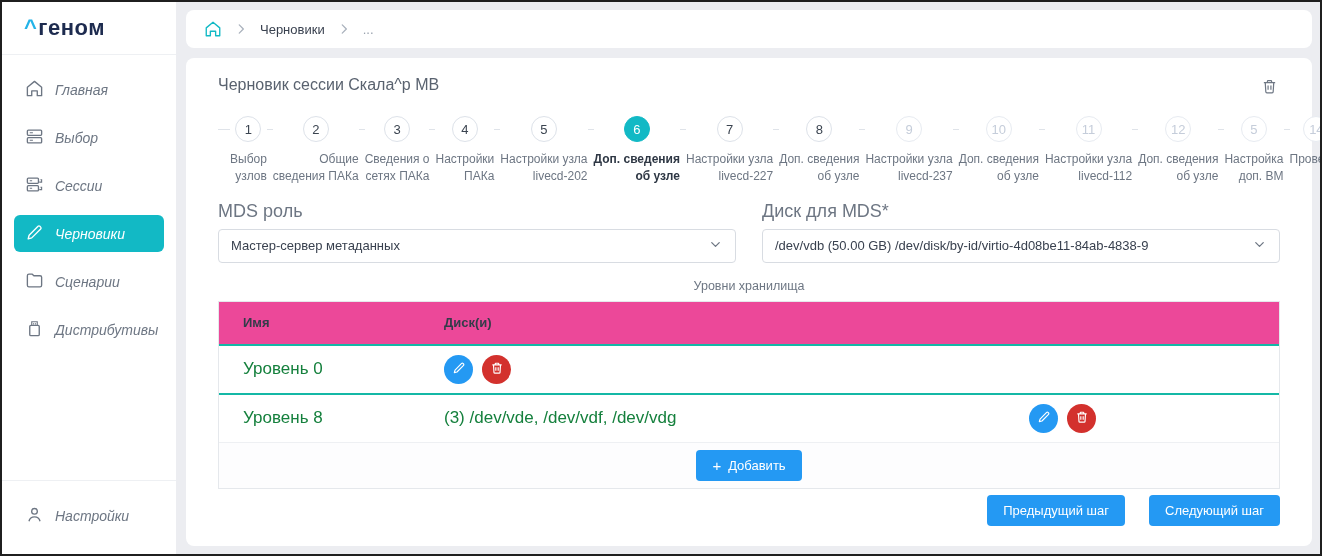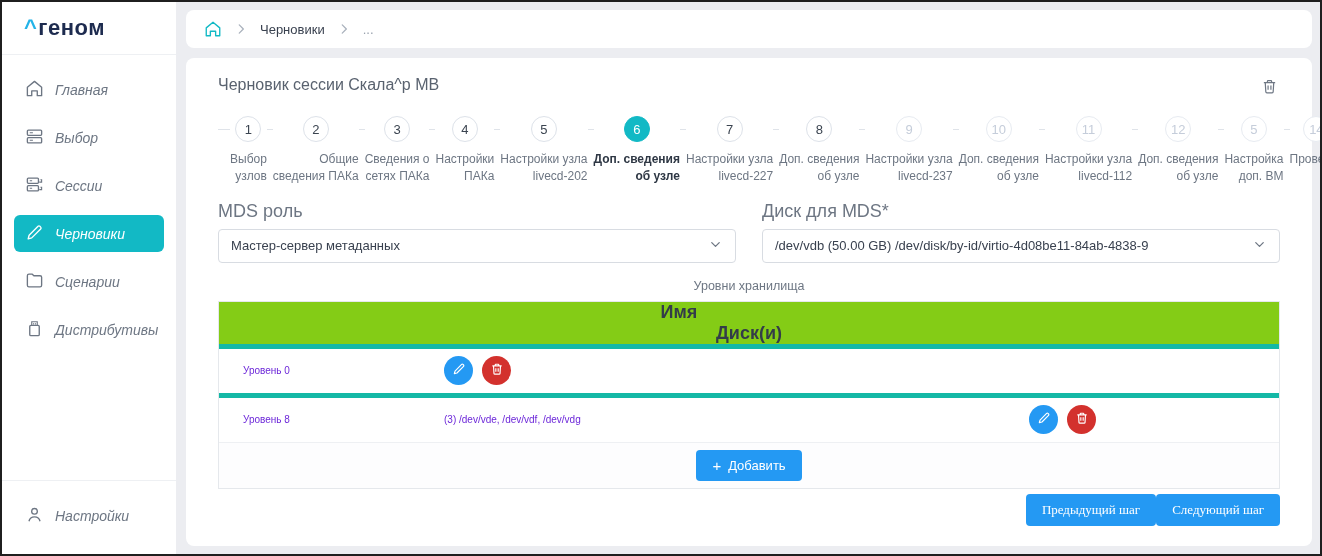--- a/index.html
+++ b/index.html
@@ -54,36 +54,36 @@
   .field-label { font-size:18px; color:#6d7683; margin-bottom:7px; }
   .select-box { height:34px; border:1px solid #d8dce2; border-radius:4px; display:flex; align-items:center;
                 padding:0 12px; font-size:13px; color:#39414f; cursor:pointer; justify-content:space-between; gap:20px; }
   .select-box .val { overflow:hidden; text-overflow:ellipsis; white-space:nowrap; }
   .select-box svg { flex-shrink:0; color:#6d7683; }
 
   
   .section-label { font-size:12.5px; color:#6d7683; margin-top:16px;text-align:center; }
   .table { border:1px solid #e5e8ec; margin-top:8px; }
   .trow { display:flex; align-items:center; }
-  .thead { background:#84cc16; height:42px; font-size:18px; font-weight:bold; color:#333c49;flex-direction:column; }
-  .tbody-row { height:49px; font-size:10px; color:#6d28d9; border-top:5px solid #14b8a6; background:#fff; }
+  .thead { background:#ec4899; height:42px; font-size:13px; font-weight:bold; color:#333c49; }
+  .tbody-row { height:49px; font-size:17px; color:#15803d; border-top:2px solid #14b8a6; background:#fff; }
   .col-name { width:225px; padding-left:24px; flex-shrink:0; }
   .col-disks { flex:1; }
   .col-actions { width:250px; display:flex; gap:9px; flex-shrink:0; }
   .round-btn { width:29px; height:29px; border-radius:50%; border:none; display:flex; align-items:center;
                justify-content:center; color:#fff; cursor:pointer; }
   .round-btn.edit { background:#2499f3; }
   .round-btn.del  { background:#d3312d; }
   .add-row { height:46px; display:flex; align-items:center; justify-content:center; border-top:1px solid #eef0f3; background:#fdfdfe; }
   .btn-primary { background:#2499f3; color:#fff; border:none; border-radius:4px; font-size:13px;
                  padding:8px 16px; cursor:pointer; font-family:inherit; display:flex; align-items:center; gap:7px; }
   .btn-primary .plus { font-size:15px; line-height:1; }
 
   
-  .wizard-nav { margin-top:auto; display:flex; justify-content:flex-end; gap:0;font-family:Liberation Serif, serif; }
+  .wizard-nav { margin-top:auto; display:flex; justify-content:flex-end; gap:24px; }
 </style>
 </head>
 <body>
 
 <div class="app">
 
   <aside class="sidebar">
     <div class="logo-area">
       <div class="logo">
         <span class="caret">^</span><span>геном</span>

